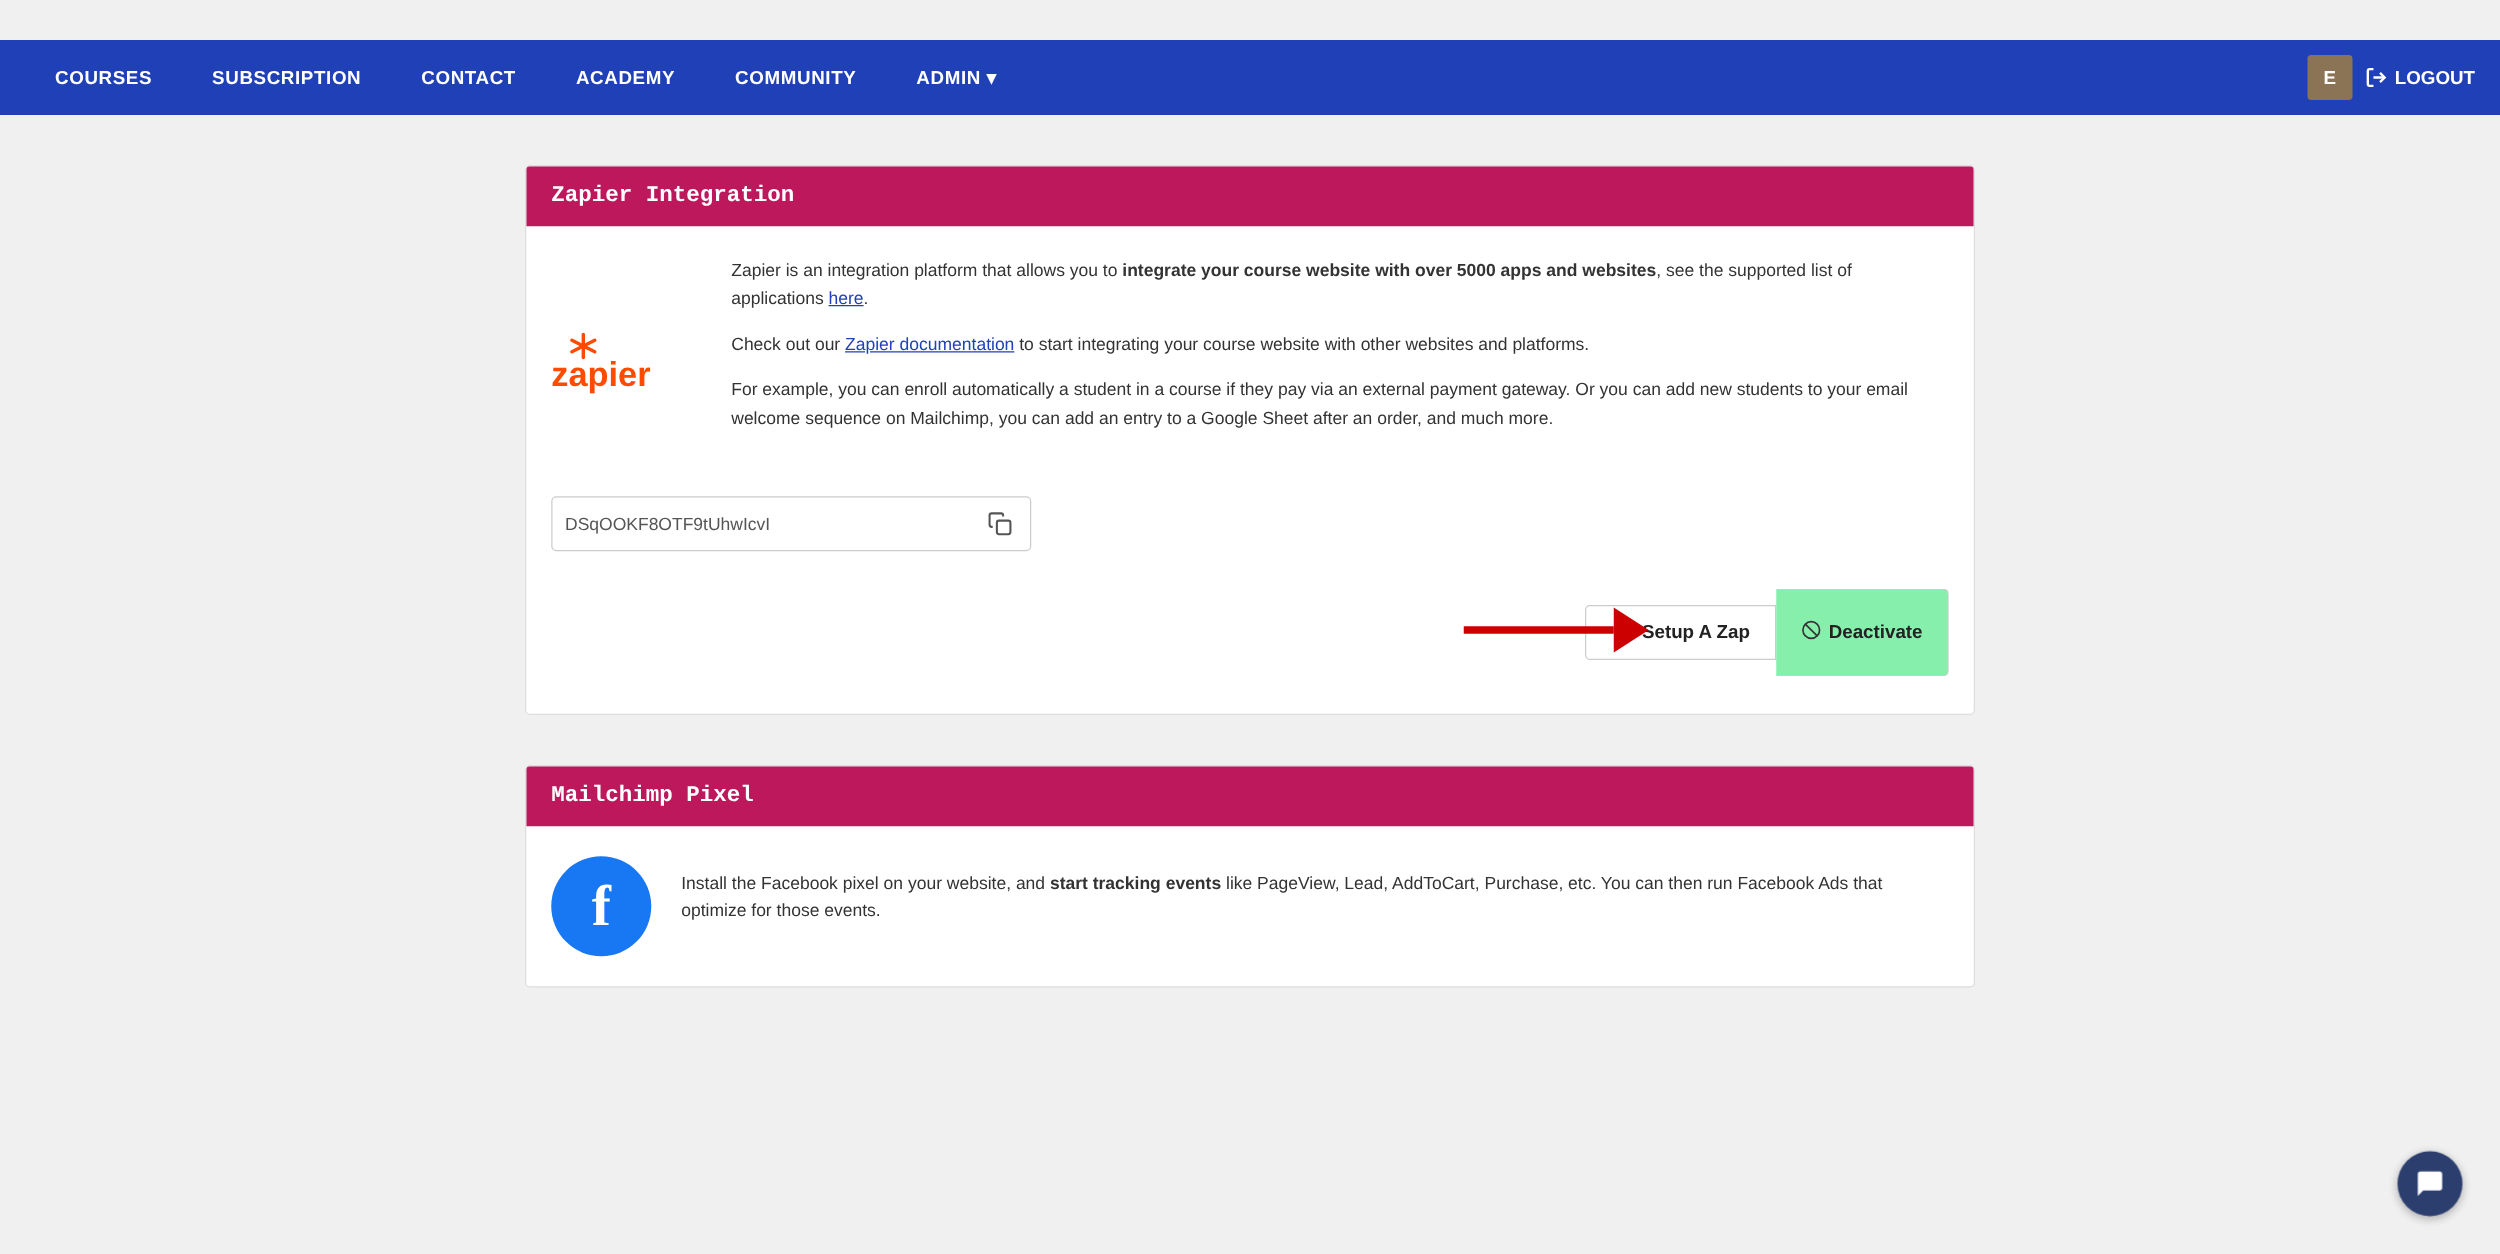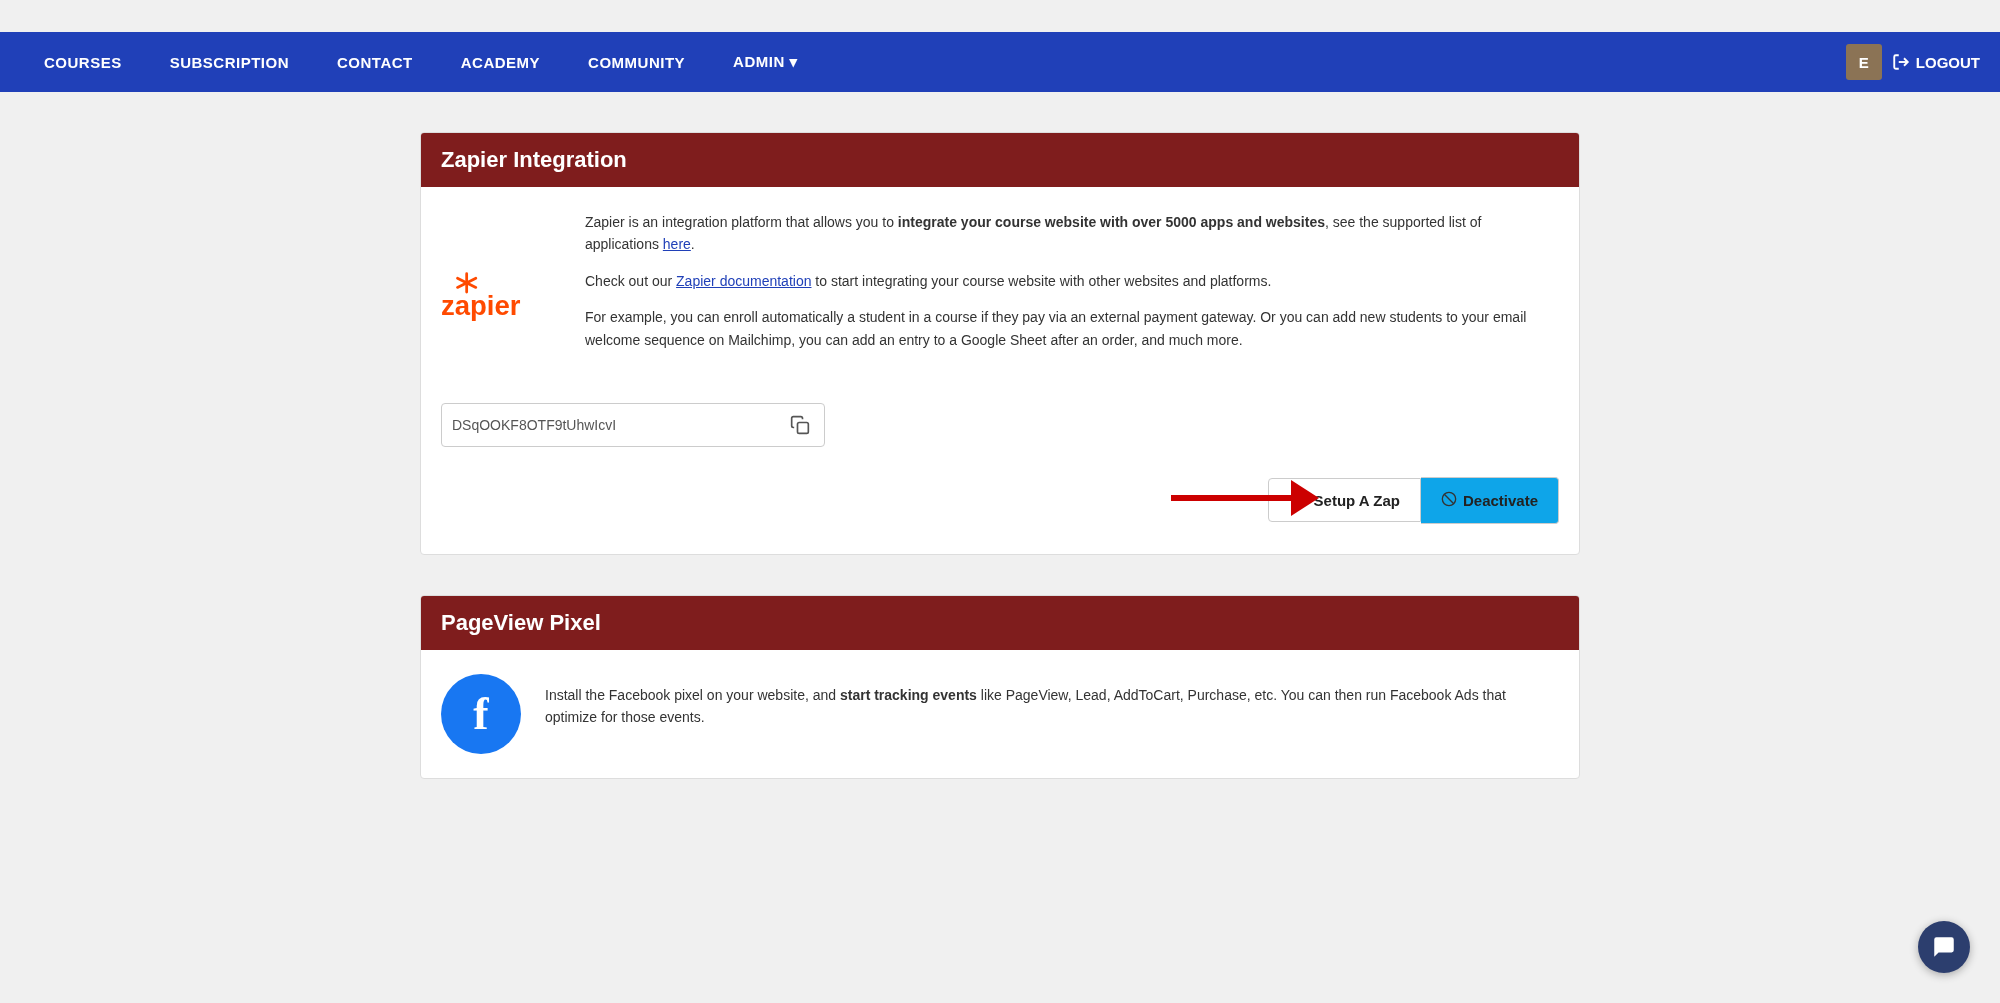--- a/index.html
+++ b/index.html
@@ -69,25 +69,26 @@
 
     
     .card {
       background: #fff;
       border: 1px solid #ddd;
       border-radius: 4px;
       margin-bottom: 40px;
       overflow: hidden;
     }
     .card-header {
-      background: #7f1d1d;
-      color: #fff;
-      font-size: 22px;
+      background: #be185d;
+      color: #fff;
+      font-size: 18px;
       font-weight: 700;
       padding: 14px 20px;
+      font-family: Liberation Mono, monospace;
     }
     .card-body {
       padding: 24px 20px;
     }
 
     
     .zapier-info {
       display: flex;
       gap: 24px;
       margin-bottom: 28px;
@@ -168,25 +169,25 @@
       padding: 12px 20px;
       font-size: 15px;
       font-weight: 600;
       cursor: pointer;
       display: flex;
       align-items: center;
       gap: 6px;
       color: #222;
     }
     .btn-deactivate {
-      background: #0ea5e9;
+      background: #86efac;
       border: 1px solid #ccc;
       border-left: none;
       border-radius: 0 4px 4px 0;
-      padding: 13px 20px;
+      padding: 24px 20px;
       font-size: 15px;
       font-weight: 600;
       cursor: pointer;
       display: flex;
       align-items: center;
       gap: 6px;
       color: #222;
     }
 
     
@@ -347,21 +348,21 @@
             </svg>
           </span>
           <span>Deactivate</span>
         </button>
       </div>
 
     </div>
   </div>
 
   <div class="card">
-    <div class="card-header">PageView Pixel</div>
+    <div class="card-header">Mailchimp Pixel</div>
     <div class="card-body">
       <div class="fb-info">
         <div class="fb-logo">f</div>
         <div class="fb-text">
           <span>Install the Facebook pixel on your website, and </span><strong>start tracking events</strong><span> like PageView, Lead, AddToCart, Purchase, etc. You can then run Facebook Ads that optimize for those events.</span>
         </div>
       </div>
     </div>
   </div>
 

